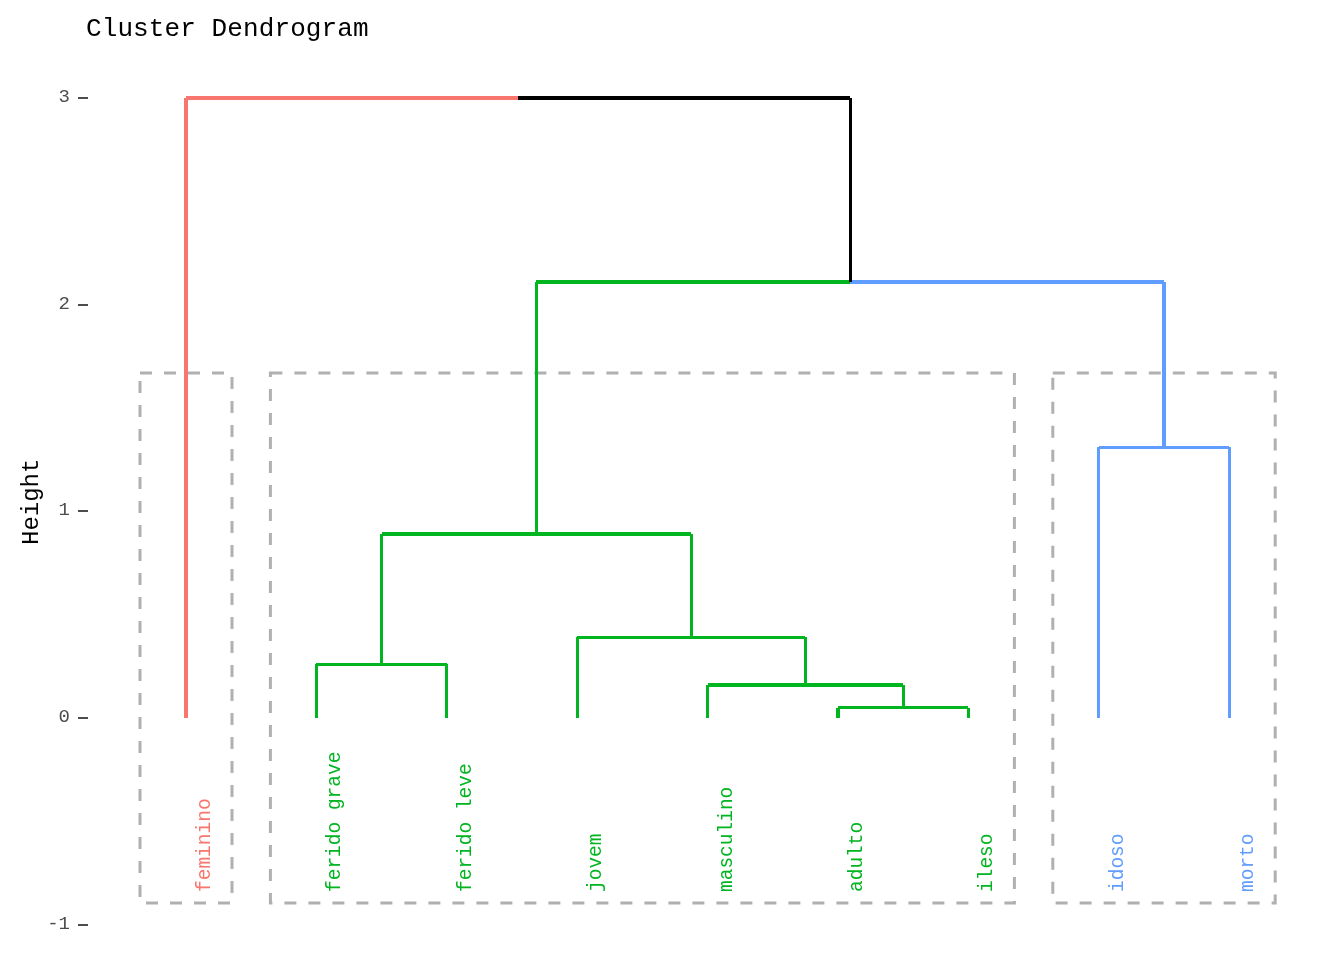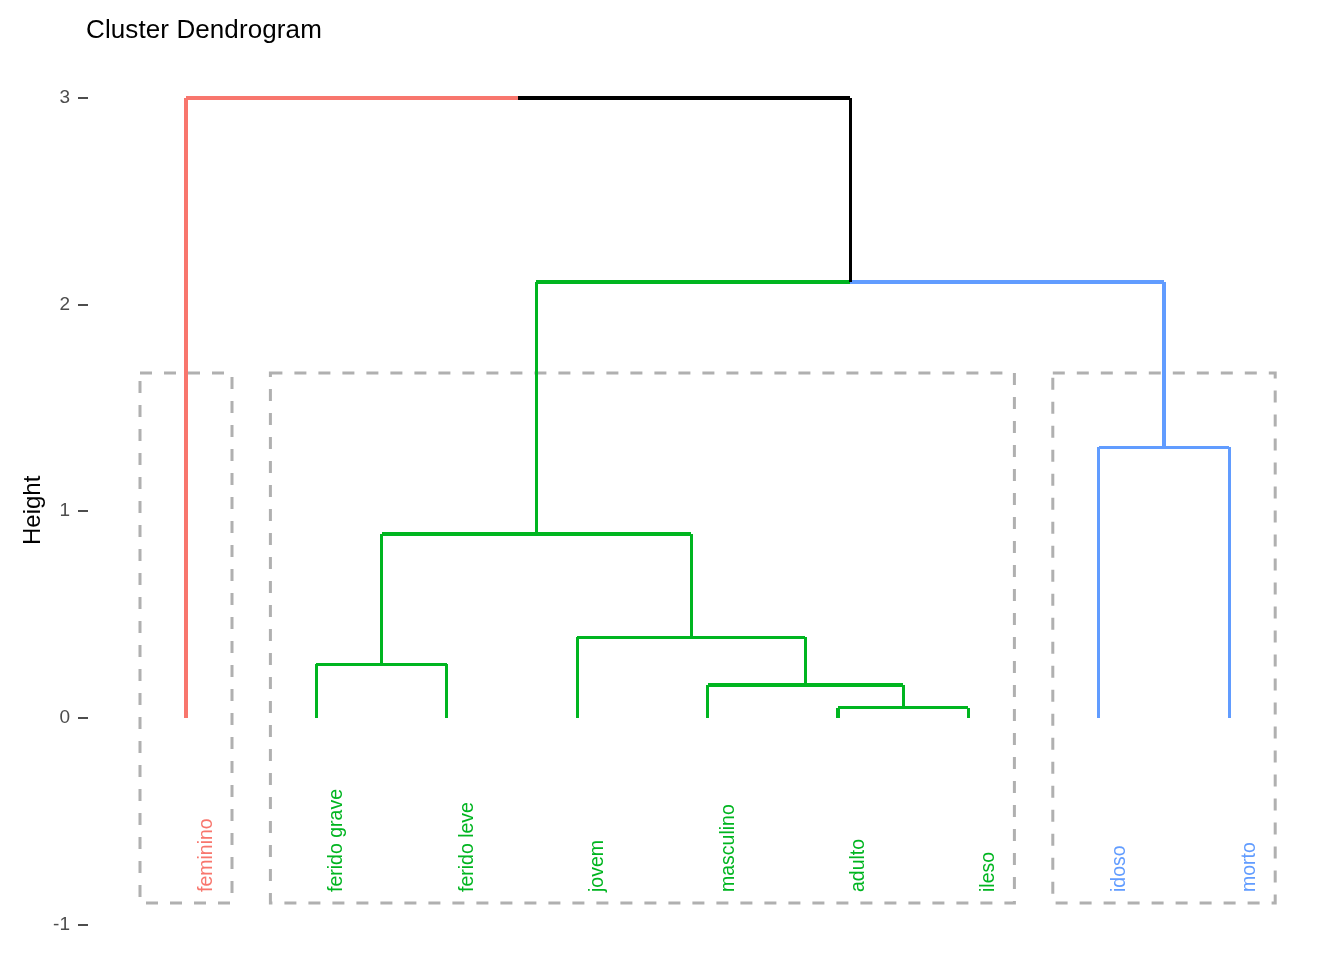--- a/index.html
+++ b/index.html
@@ -11,20 +11,21 @@
     width: 1344px;
     height: 960px;
     font-family: "Liberation Sans", sans-serif;
     overflow: hidden;
   }
   #plot {
     position: relative;
     width: 1344px;
     height: 960px;
     background: #ffffff;
+    font-family: Liberation Mono, monospace;
   }
   .plot-title {
     position: absolute;
     left: 86px;
     top: 14px;
     font-size: 26px;
     color: #000000;
     letter-spacing: 0.1px;
     white-space: nowrap;
   }

